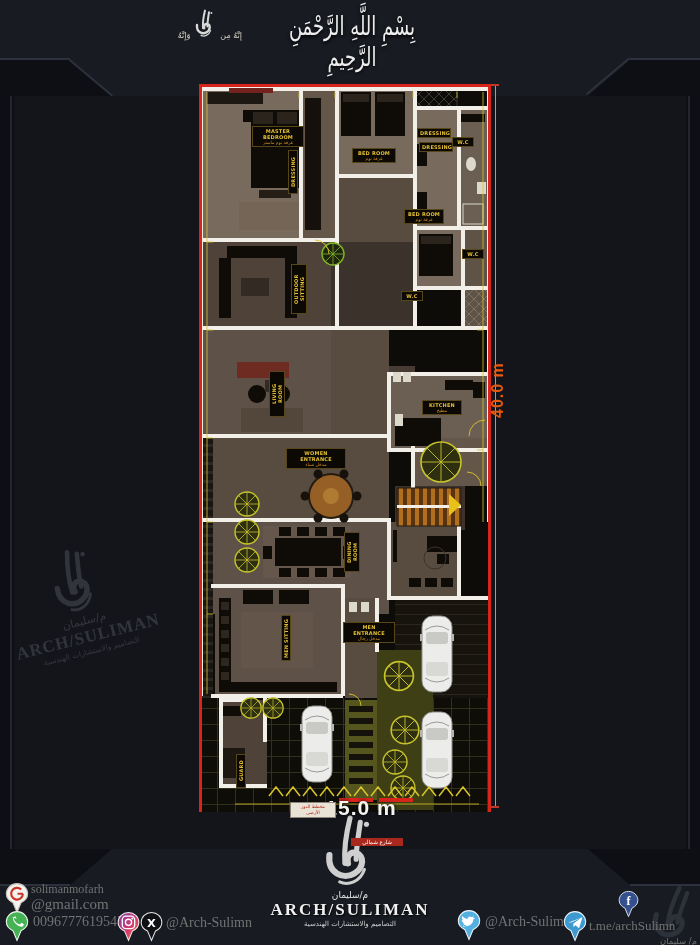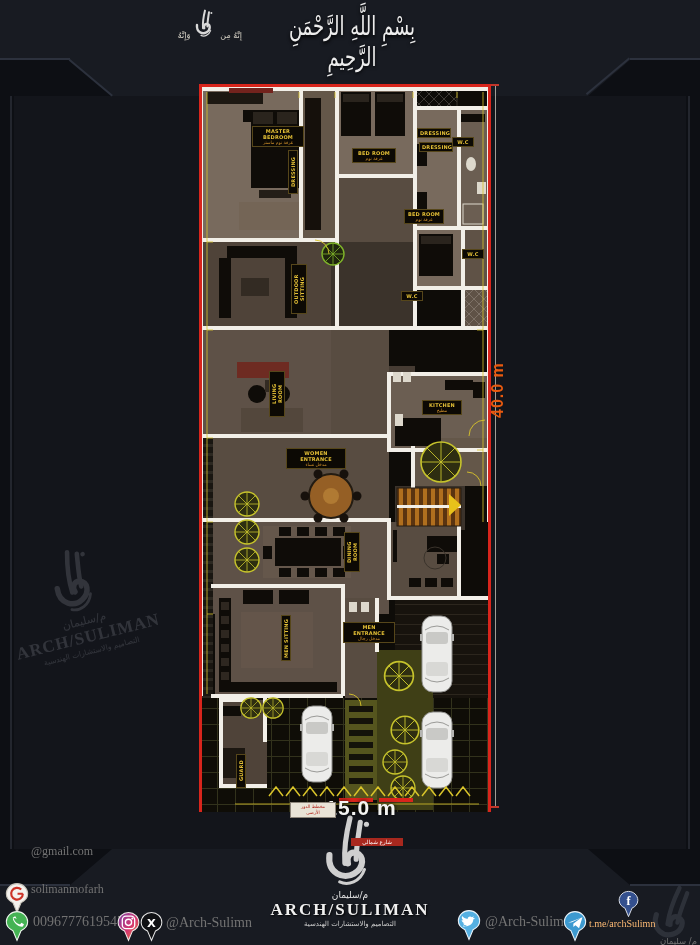--- a/index.html
+++ b/index.html
@@ -421,21 +421,21 @@
     <div class="ar">م/سليمان</div>
     <div class="en">ARCH/SULIMAN</div>
     <div class="sub">التصاميم والاستشارات الهندسية</div>
   </div>
 
   <svg class="abs" style="left:4px;top:882px;z-index:9;" width="26" height="32" viewBox="0 0 24 30">
     <path d="M12 1.5c5.5 0 10 4.2 10 9.6 0 4.1-2.9 6.8-6.2 8.3L12 28.5l-3.8-9.1C4.9 17.9 2 15.2 2 11.1 2 5.7 6.5 1.5 12 1.5z" fill="#f4f2ee" stroke="#c8c4ba"></path>
     <path d="M17.5 11a5.5 5.5 0 1 1-1.6-3.9M17.5 11h-5" stroke="#cc3327" stroke-width="2" fill="none"></path>
   </svg>
   <div class="contact" style="left:31px;top:882px;font-size:12px;">solimanmofarh</div>
-  <div class="contact" style="left:31px;top:844px;font-size:12px;">@gmail.com</div>
+  <div class="contact" style="left:31px;top:896px;font-size:15px;">@gmail.com</div>
 
   <svg class="abs" style="left:4px;top:910px;z-index:9;" width="26" height="32" viewBox="0 0 24 30">
     <path d="M12 1.5c5.5 0 10 4.2 10 9.6 0 4.1-2.9 6.8-6.2 8.3L12 28.5l-3.8-9.1C4.9 17.9 2 15.2 2 11.1 2 5.7 6.5 1.5 12 1.5z" fill="#45b354" stroke="#eef5ee"></path>
     <path d="M8.2 7.4c.6 3.8 3.7 6.9 7.4 7.6l1.6-1.9 2.9 1.7-1.2 2.7c-4.9.9-12-5.3-11.5-10.5l2.7-1.3 1.7 2.9z" fill="#fff" transform="scale(.82) translate(2.5,1.5)"></path>
   </svg>
   <div class="contact" style="left:33px;top:914px;font-size:14px;">00967776195453</div>
 
   <svg class="abs" style="left:116px;top:911px;z-index:9;" width="25" height="31" viewBox="0 0 24 30">
     <defs>
         <linearGradient id="igGrad" x1="0" y1="0" x2="1" y2="1">
@@ -466,21 +466,21 @@
   <svg class="abs" style="left:456px;top:909px;z-index:9;" width="26" height="32" viewBox="0 0 24 30">
     <path d="M12 1.5c5.5 0 10 4.2 10 9.6 0 4.1-2.9 6.8-6.2 8.3L12 28.5l-3.8-9.1C4.9 17.9 2 15.2 2 11.1 2 5.7 6.5 1.5 12 1.5z" fill="#55b0e2" stroke="#eaf2f8"></path>
     <path d="M6.5 15.5c4.8 1.8 9.3-.9 9.5-5.6l1.7-1.2-1.9-.2.7-1.6-1.8.8c-1.5-1.5-4-.6-4 1.6-2.3-.2-4-1.3-5.2-2.7-.6 1.7-.1 3.2 1.3 4.2l-1.7-.4c.1 1.5 1.2 2.6 2.8 3l-1.5.2c.7 1.2 1.9 1.8 3.6 1.9-1.1.8-2.3 1-3.5.8z" fill="#fff"></path>
   </svg>
   <div class="contact" style="left:485px;top:914px;font-size:14px;">@Arch-Sulimn</div>
 
   <svg class="abs" style="left:562px;top:910px;z-index:9;" width="26" height="32" viewBox="0 0 24 30">
     <path d="M12 1.5c5.5 0 10 4.2 10 9.6 0 4.1-2.9 6.8-6.2 8.3L12 28.5l-3.8-9.1C4.9 17.9 2 15.2 2 11.1 2 5.7 6.5 1.5 12 1.5z" fill="#3d9ad0" stroke="#e8f0f6"></path>
     <path d="M5.5 12l13.5-5.2-3.2 10.4-3.4-3-1.9 1.8-.1-3 7-5.4-8.3 4z" fill="#fff"></path>
   </svg>
-  <div class="contact" style="left:589px;top:918px;font-size:10px;color:#fdba74;">t.me/archSulimn</div>
+  <div class="contact" style="left:589px;top:918px;font-size:13px;color:#737373;">t.me/archSulimn</div>
 
   <svg class="abs" style="left:617px;top:890px;z-index:9;" width="23" height="28" viewBox="0 0 24 30">
     <path d="M12 1.5c5.5 0 10 4.2 10 9.6 0 4.1-2.9 6.8-6.2 8.3L12 28.5l-3.8-9.1C4.9 17.9 2 15.2 2 11.1 2 5.7 6.5 1.5 12 1.5z" fill="#34508e" stroke="#e4e8f0"></path>
     <text x="12" y="16" text-anchor="middle" font-family="Liberation Serif,serif" font-size="13" font-weight="bold" fill="#fff">f</text>
   </svg>
   <div class="contact" style="left:641px;top:936px;font-size:8.5px;width:56px;direction:rtl;font-family:'DejaVu Sans',sans-serif;">م/ سليمان مفرح</div>
 
 </div>
 
 </body></html>

